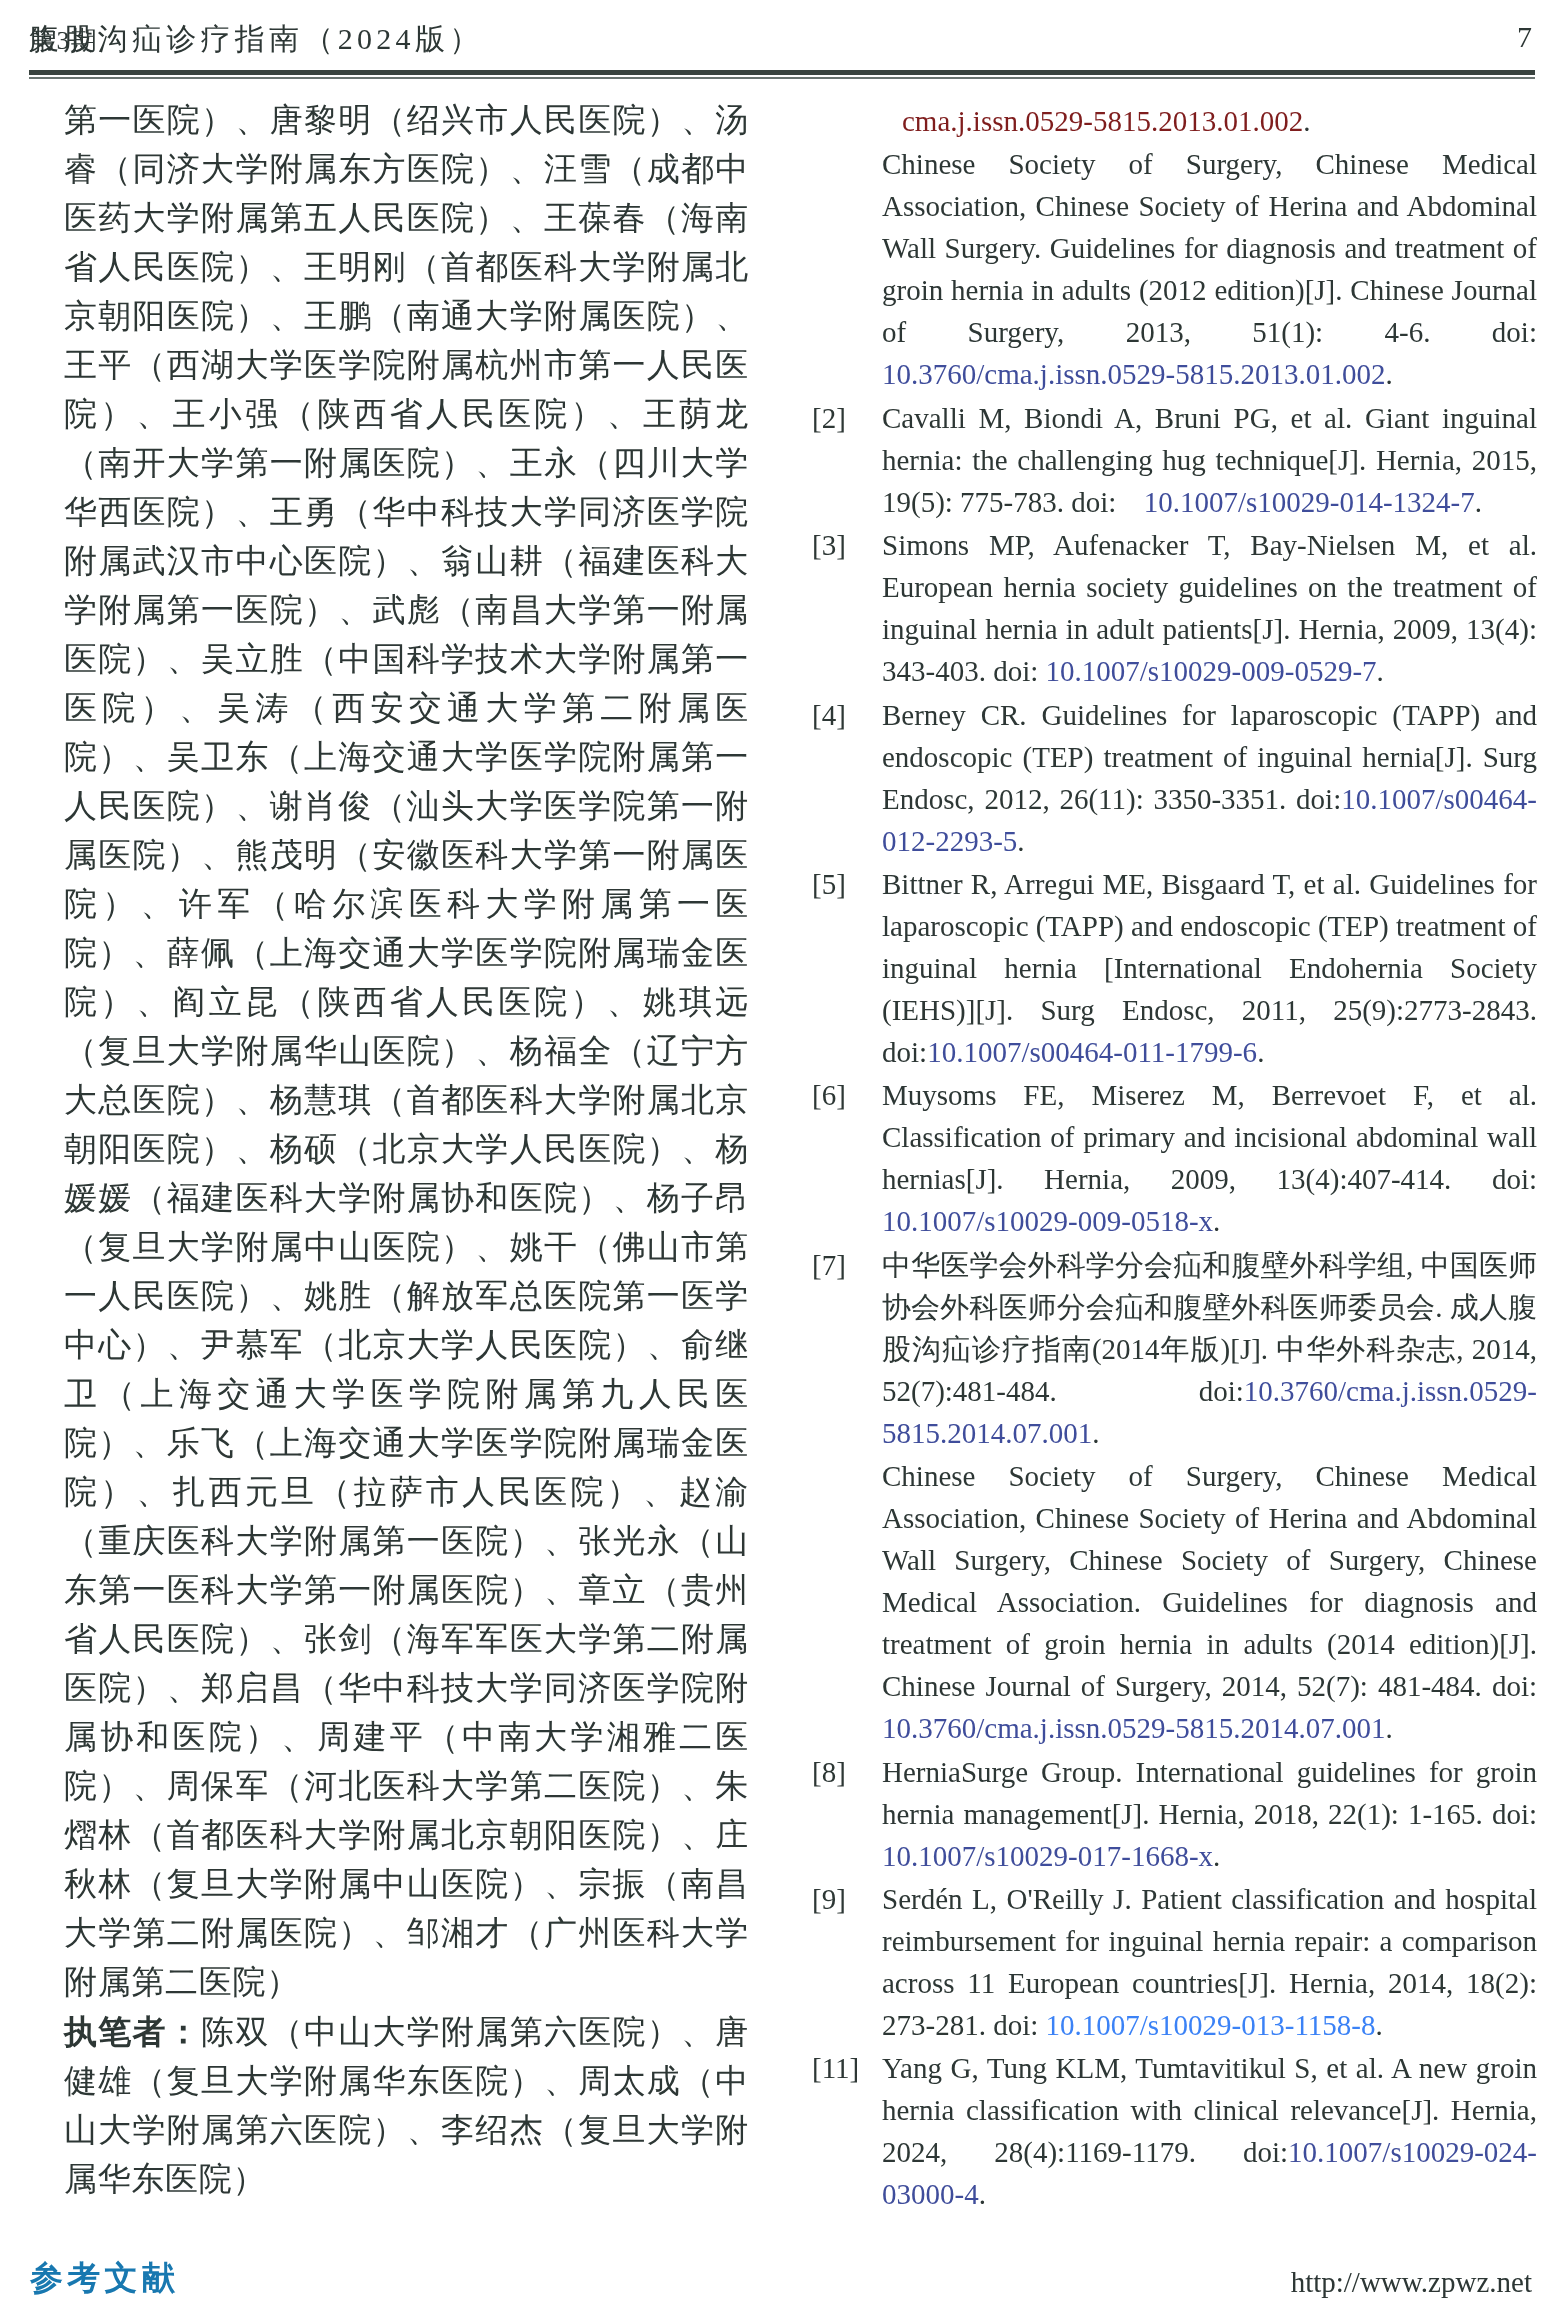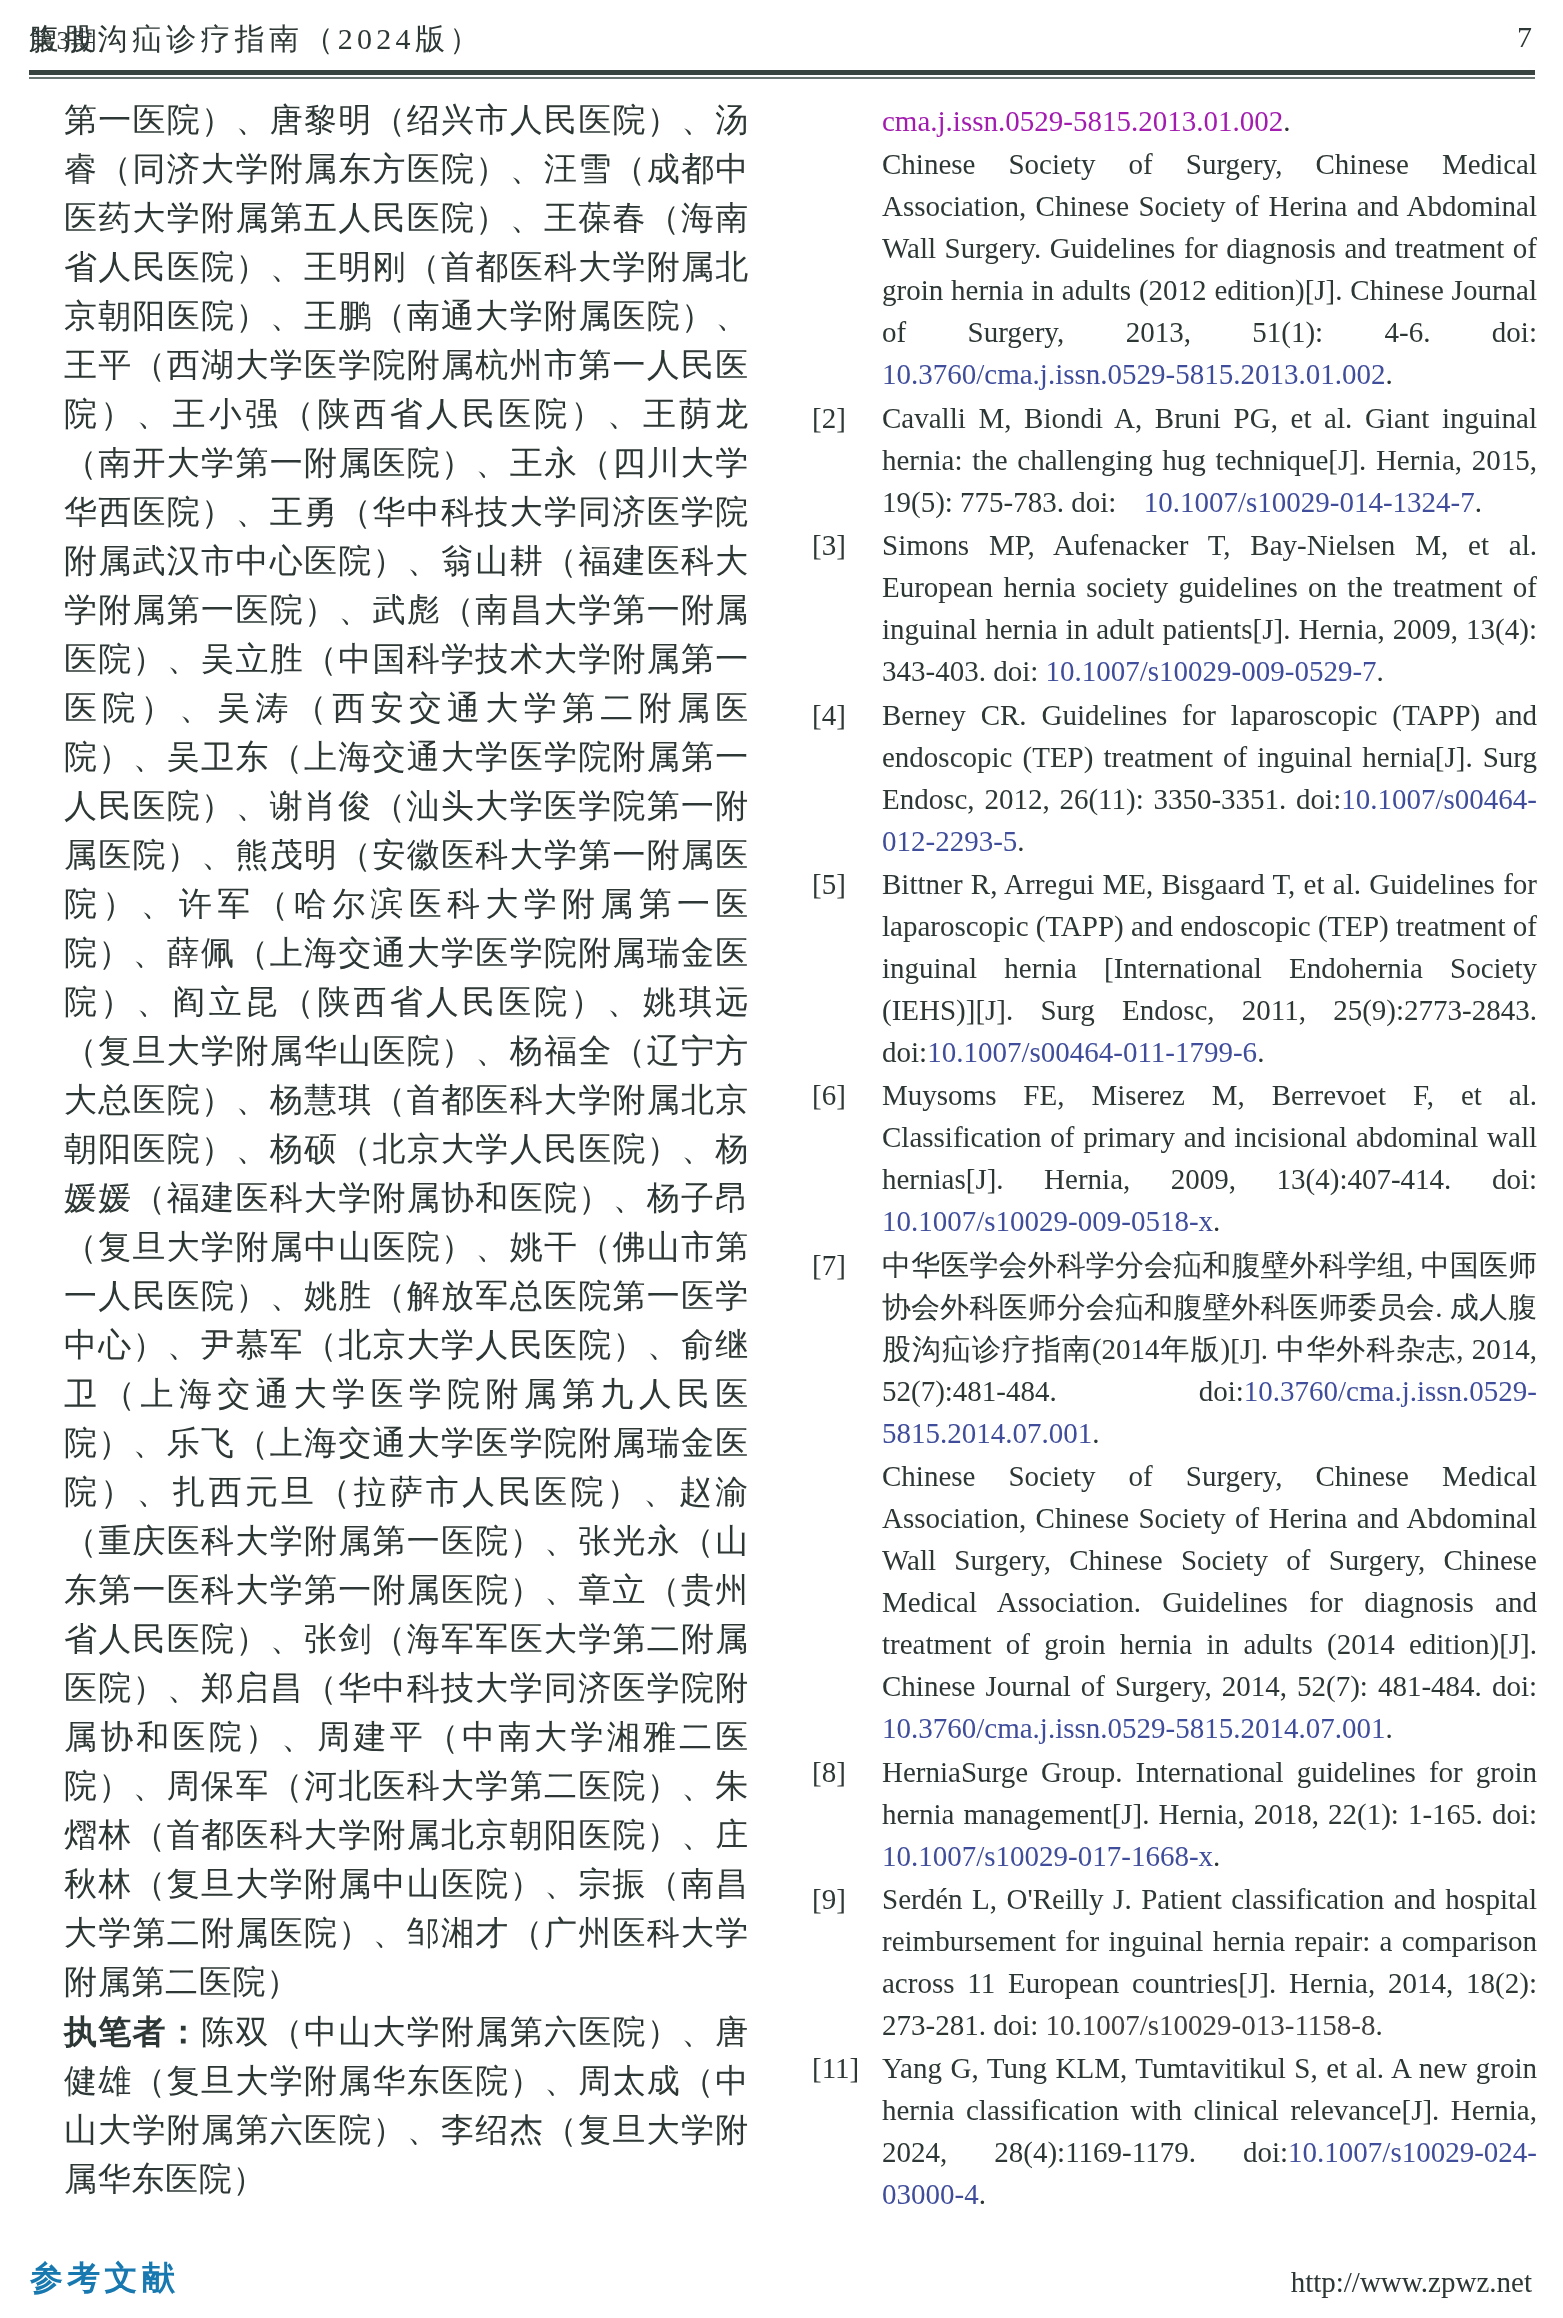--- a/index.html
+++ b/index.html
@@ -89,31 +89,31 @@
     <div class="cn-body">第一医院）、唐黎明（绍兴市人民医院）、汤睿（同济大学附属东方医院）、汪雪（成都中医药大学附属第五人民医院）、王葆春（海南省人民医院）、王明刚（首都医科大学附属北京朝阳医院）、王鹏（南通大学附属医院）、王平（西湖大学医学院附属杭州市第一人民医院）、王小强（陕西省人民医院）、王荫龙（南开大学第一附属医院）、王永（四川大学华西医院）、王勇（华中科技大学同济医学院附属武汉市中心医院）、翁山耕（福建医科大学附属第一医院）、武彪（南昌大学第一附属医院）、吴立胜（中国科学技术大学附属第一医院）、吴涛（西安交通大学第二附属医院）、吴卫东（上海交通大学医学院附属第一人民医院）、谢肖俊（汕头大学医学院第一附属医院）、熊茂明（安徽医科大学第一附属医院）、许军（哈尔滨医科大学附属第一医院）、薛佩（上海交通大学医学院附属瑞金医院）、阎立昆（陕西省人民医院）、姚琪远（复旦大学附属华山医院）、杨福全（辽宁方大总医院）、杨慧琪（首都医科大学附属北京朝阳医院）、杨硕（北京大学人民医院）、杨媛媛（福建医科大学附属协和医院）、杨子昂（复旦大学附属中山医院）、姚干（佛山市第一人民医院）、姚胜（解放军总医院第一医学中心）、尹慕军（北京大学人民医院）、俞继卫（上海交通大学医学院附属第九人民医院）、乐飞（上海交通大学医学院附属瑞金医院）、扎西元旦（拉萨市人民医院）、赵渝（重庆医科大学附属第一医院）、张光永（山东第一医科大学第一附属医院）、章立（贵州省人民医院）、张剑（海军军医大学第二附属医院）、郑启昌（华中科技大学同济医学院附属协和医院）、周建平（中南大学湘雅二医院）、周保军（河北医科大学第二医院）、朱熠林（首都医科大学附属北京朝阳医院）、庄秋林（复旦大学附属中山医院）、宗振（南昌大学第二附属医院）、邹湘才（广州医科大学附属第二医院）</div>
     <div class="cn-body authors-line">
       <span class="authors-label">执笔者：</span><span>陈双（中山大学附属第六医院）、唐健雄（复旦大学附属华东医院）、周太成（中山大学附属第六医院）、李绍杰（复旦大学附属华东医院）</span>
     </div>
     <div class="refs-heading" style="color: rgb(24, 120, 176);">参考文献</div>
 
   </div>
 
   <div class="col-right">
     <div>
-        <div class="ref cont" style="padding-left: 70px;"><span class="link" style="color: #a21caf;">cma.j.issn.0529-5815.2013.01.002</span><span>.</span></div>
+        <div class="ref cont" style="padding-left: 70px;"><span class="link" style="color: #7f1d1d; margin-left: 20px;">cma.j.issn.0529-5815.2013.01.002</span><span>.</span></div>
         <div class="ref cont" style="padding-left: 70px;"><span>Chinese Society of Surgery, Chinese Medical Association, Chinese Society of Herina and Abdominal Wall Surgery. Guidelines for diagnosis and treatment of groin hernia in adults (2012 edition)[J]. Chinese Journal of Surgery, 2013, 51(1): 4-6. doi: </span><span class="link" style="color: rgb(63, 77, 155);">10.3760/cma.j.issn.0529-5815.2013.01.002</span><span>.</span></div>
         <div class="ref"><span class="ref-id">[2]</span><span>Cavalli M, Biondi A, Bruni PG, et al. Giant inguinal hernia: the challenging hug technique[J]. Hernia, 2015, 19(5): 775-783. doi: </span><span class="link" style="color: rgb(63, 77, 155); margin-left: 20px;">10.1007/s10029-014-1324-7</span><span>.</span></div>
         <div class="ref"><span class="ref-id">[3]</span><span>Simons MP, Aufenacker T, Bay-Nielsen M, et al. European hernia society guidelines on the treatment of inguinal hernia in adult patients[J]. Hernia, 2009, 13(4): 343-403. doi: </span><span class="link" style="color: rgb(63, 77, 155);">10.1007/s10029-009-0529-7</span><span>.</span></div>
         <div class="ref"><span class="ref-id">[4]</span><span>Berney CR. Guidelines for laparoscopic (TAPP) and endoscopic (TEP) treatment of inguinal hernia[J]. Surg Endosc, 2012, 26(11): 3350-3351. doi:</span><span class="link" style="color: rgb(63, 77, 155);">10.1007/s00464-012-2293-5</span><span>.</span></div>
         <div class="ref"><span class="ref-id">[5]</span><span>Bittner R, Arregui ME, Bisgaard T, et al. Guidelines for laparoscopic (TAPP) and endoscopic (TEP) treatment of inguinal hernia [International Endohernia Society (IEHS)][J]. Surg Endosc, 2011, 25(9):2773-2843. doi:</span><span class="link" style="color: rgb(63, 77, 155);">10.1007/s00464-011-1799-6</span><span>.</span></div>
         <div class="ref"><span class="ref-id">[6]</span><span>Muysoms FE, Miserez M, Berrevoet F, et al. Classification of primary and incisional abdominal wall hernias[J]. Hernia, 2009, 13(4):407-414. doi: </span><span class="link" style="color: rgb(63, 77, 155);">10.1007/s10029-009-0518-x</span><span>.</span></div>
         <div class="ref"><span class="ref-id">[7]</span><span>中华医学会外科学分会疝和腹壁外科学组, 中国医师协会外科医师分会疝和腹壁外科医师委员会. 成人腹股沟疝诊疗指南(2014年版)[J]. 中华外科杂志, 2014, 52(7):481-484. doi:</span><span class="link" style="color: rgb(63, 77, 155);">10.3760/cma.j.issn.0529-5815.2014.07.001</span><span>.</span></div>
         <div class="ref cont" style="padding-left: 70px;"><span>Chinese Society of Surgery, Chinese Medical Association, Chinese Society of Herina and Abdominal Wall Surgery, Chinese Society of Surgery, Chinese Medical Association. Guidelines for diagnosis and treatment of groin hernia in adults (2014 edition)[J]. Chinese Journal of Surgery, 2014, 52(7): 481-484. doi: </span><span class="link" style="color: rgb(63, 77, 155);">10.3760/cma.j.issn.0529-5815.2014.07.001</span><span>.</span></div>
         <div class="ref"><span class="ref-id">[8]</span><span>HerniaSurge Group. International guidelines for groin hernia management[J]. Hernia, 2018, 22(1): 1-165. doi: </span><span class="link" style="color: rgb(63, 77, 155);">10.1007/s10029-017-1668-x</span><span>.</span></div>
-        <div class="ref"><span class="ref-id">[9]</span><span>Serdén L, O'Reilly J. Patient classification and hospital reimbursement for inguinal hernia repair: a comparison across 11 European countries[J]. Hernia, 2014, 18(2): 273-281. doi: </span><span class="link" style="color: #404040;">10.1007/s10029-013-1158-8</span><span>.</span></div>
+        <div class="ref"><span class="ref-id">[9]</span><span>Serdén L, O'Reilly J. Patient classification and hospital reimbursement for inguinal hernia repair: a comparison across 11 European countries[J]. Hernia, 2014, 18(2): 273-281. doi: </span><span class="link" style="color: #3b82f6;">10.1007/s10029-013-1158-8</span><span>.</span></div>
         <div class="ref"><span class="ref-id">[11]</span><span>Yang G, Tung KLM, Tumtavitikul S, et al. A new groin hernia classification with clinical relevance[J]. Hernia, 2024, 28(4):1169-1179. doi:</span><span class="link" style="color: rgb(63, 77, 155);">10.1007/s10029-024-03000-4</span><span>.</span></div>
       </div>
   </div>
 
   <div class="footer">http://www.zpwz.net</div>
 
 </div>
 
 
 </body></html>

